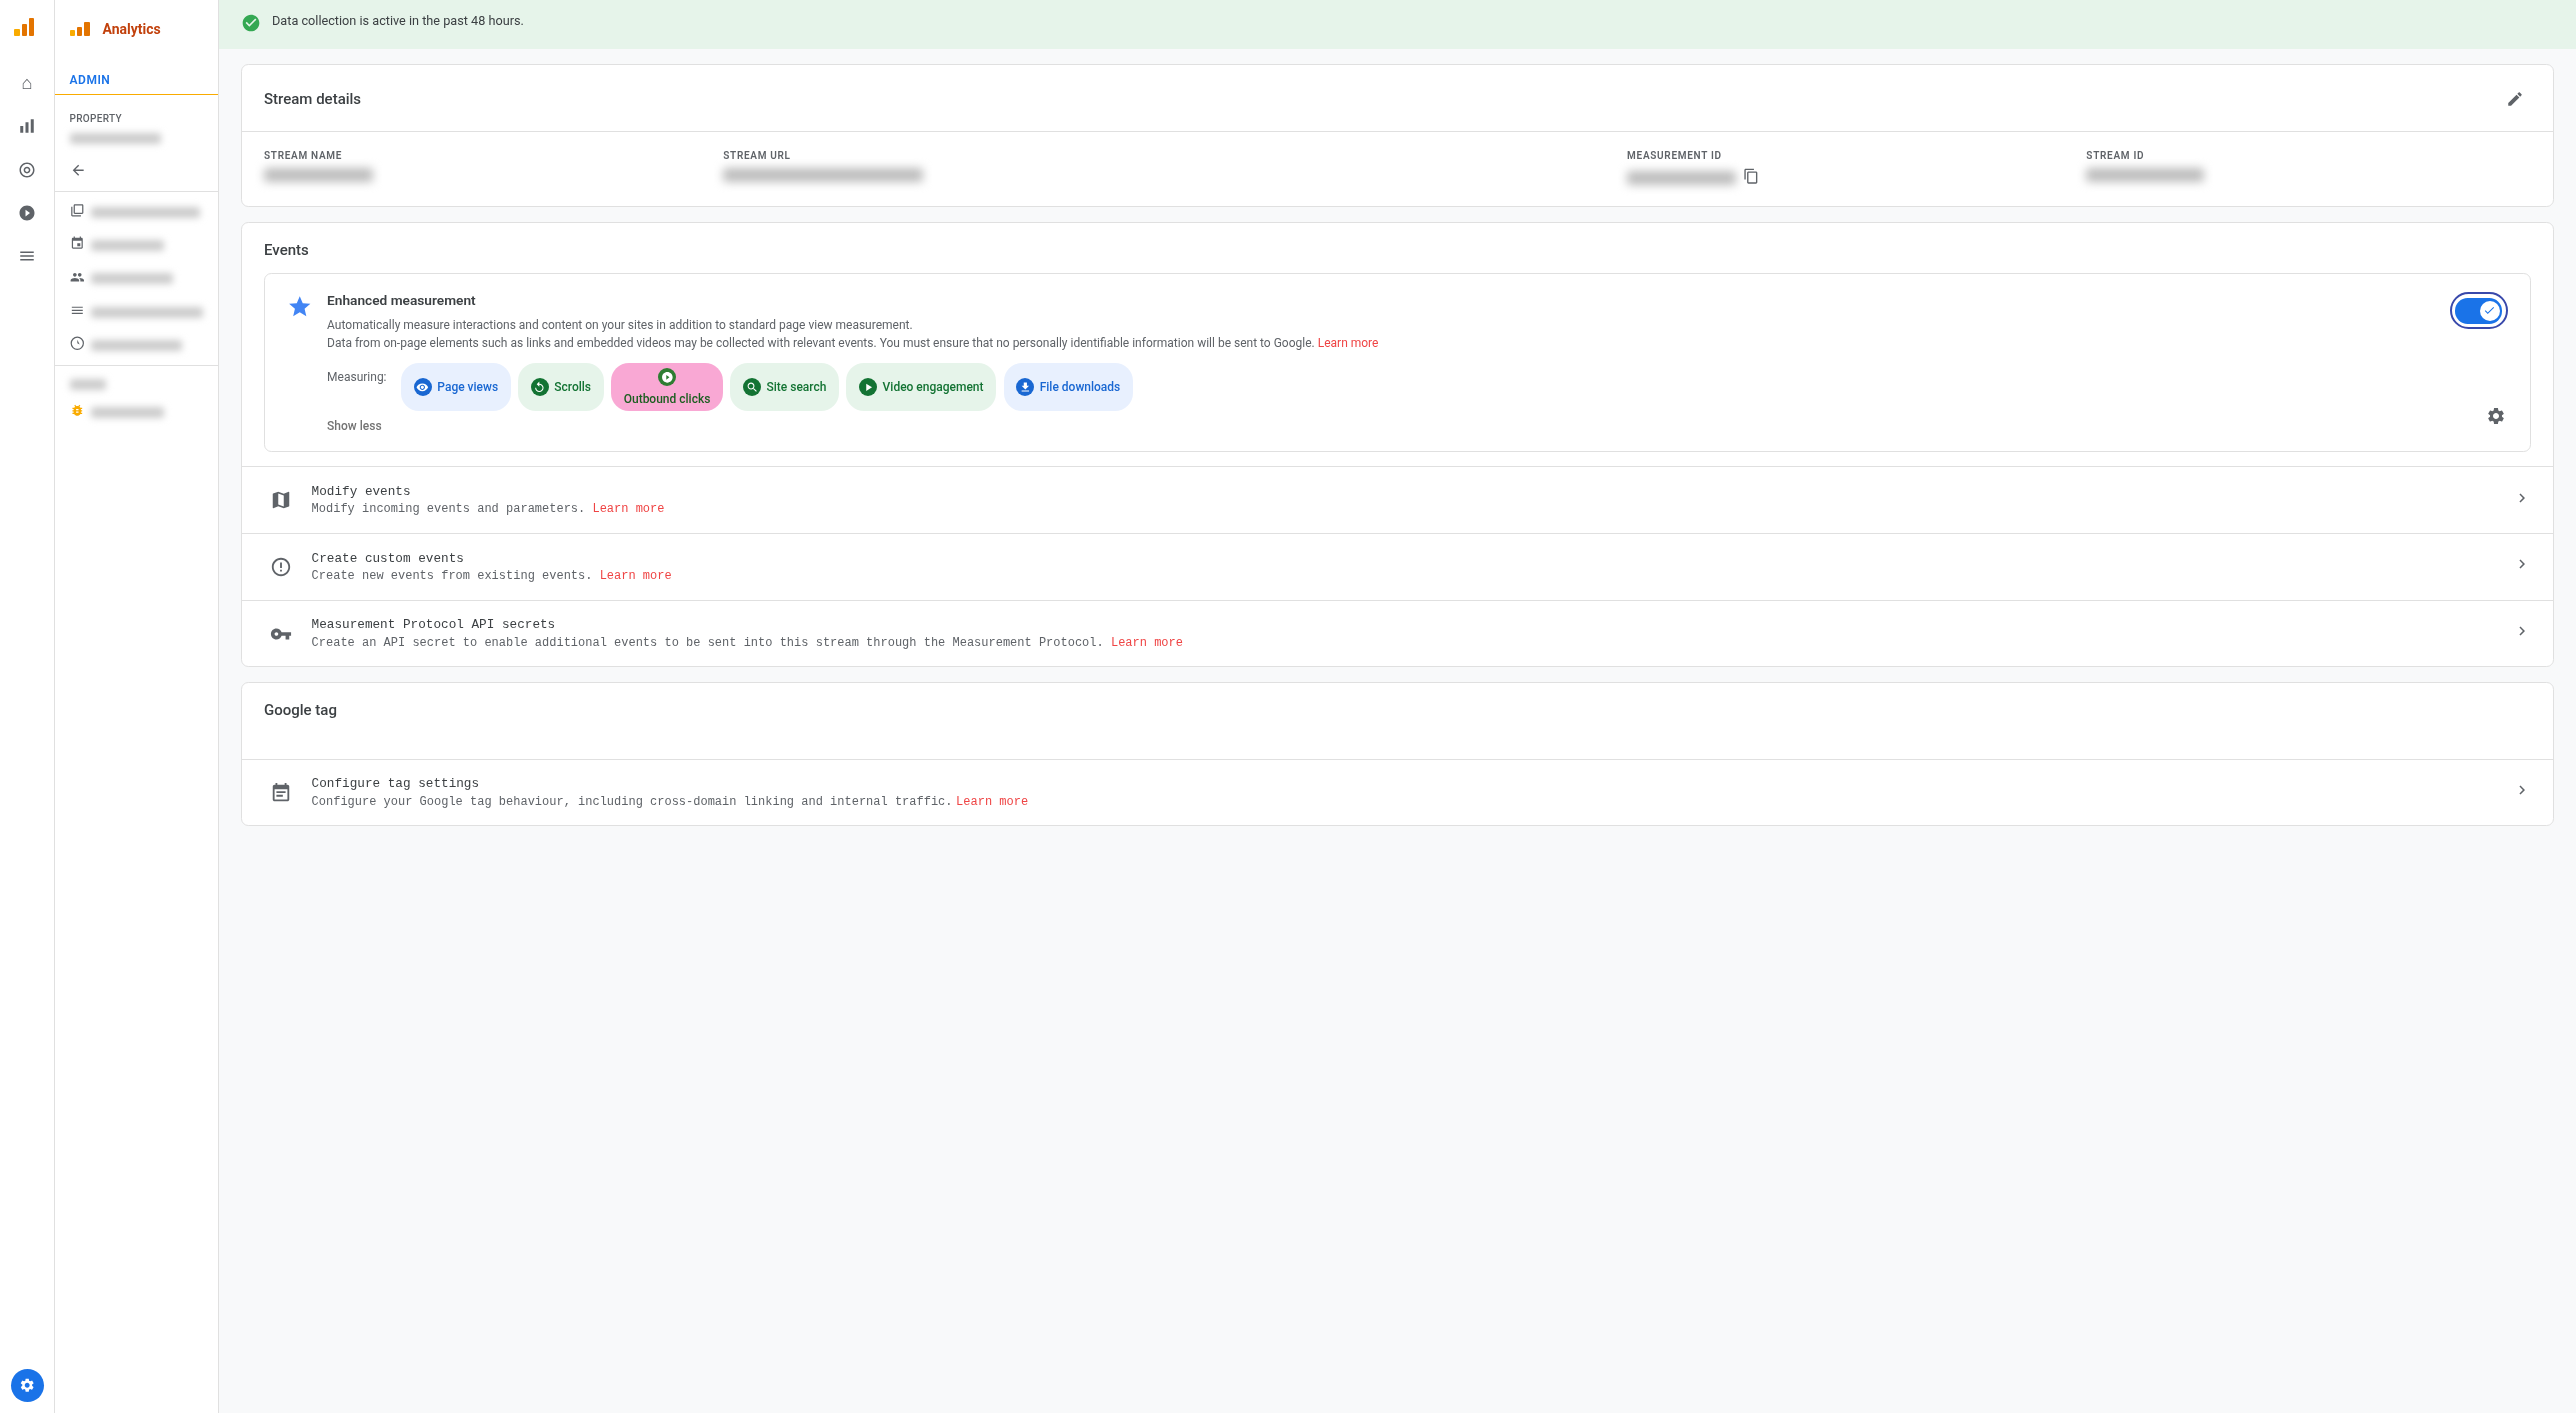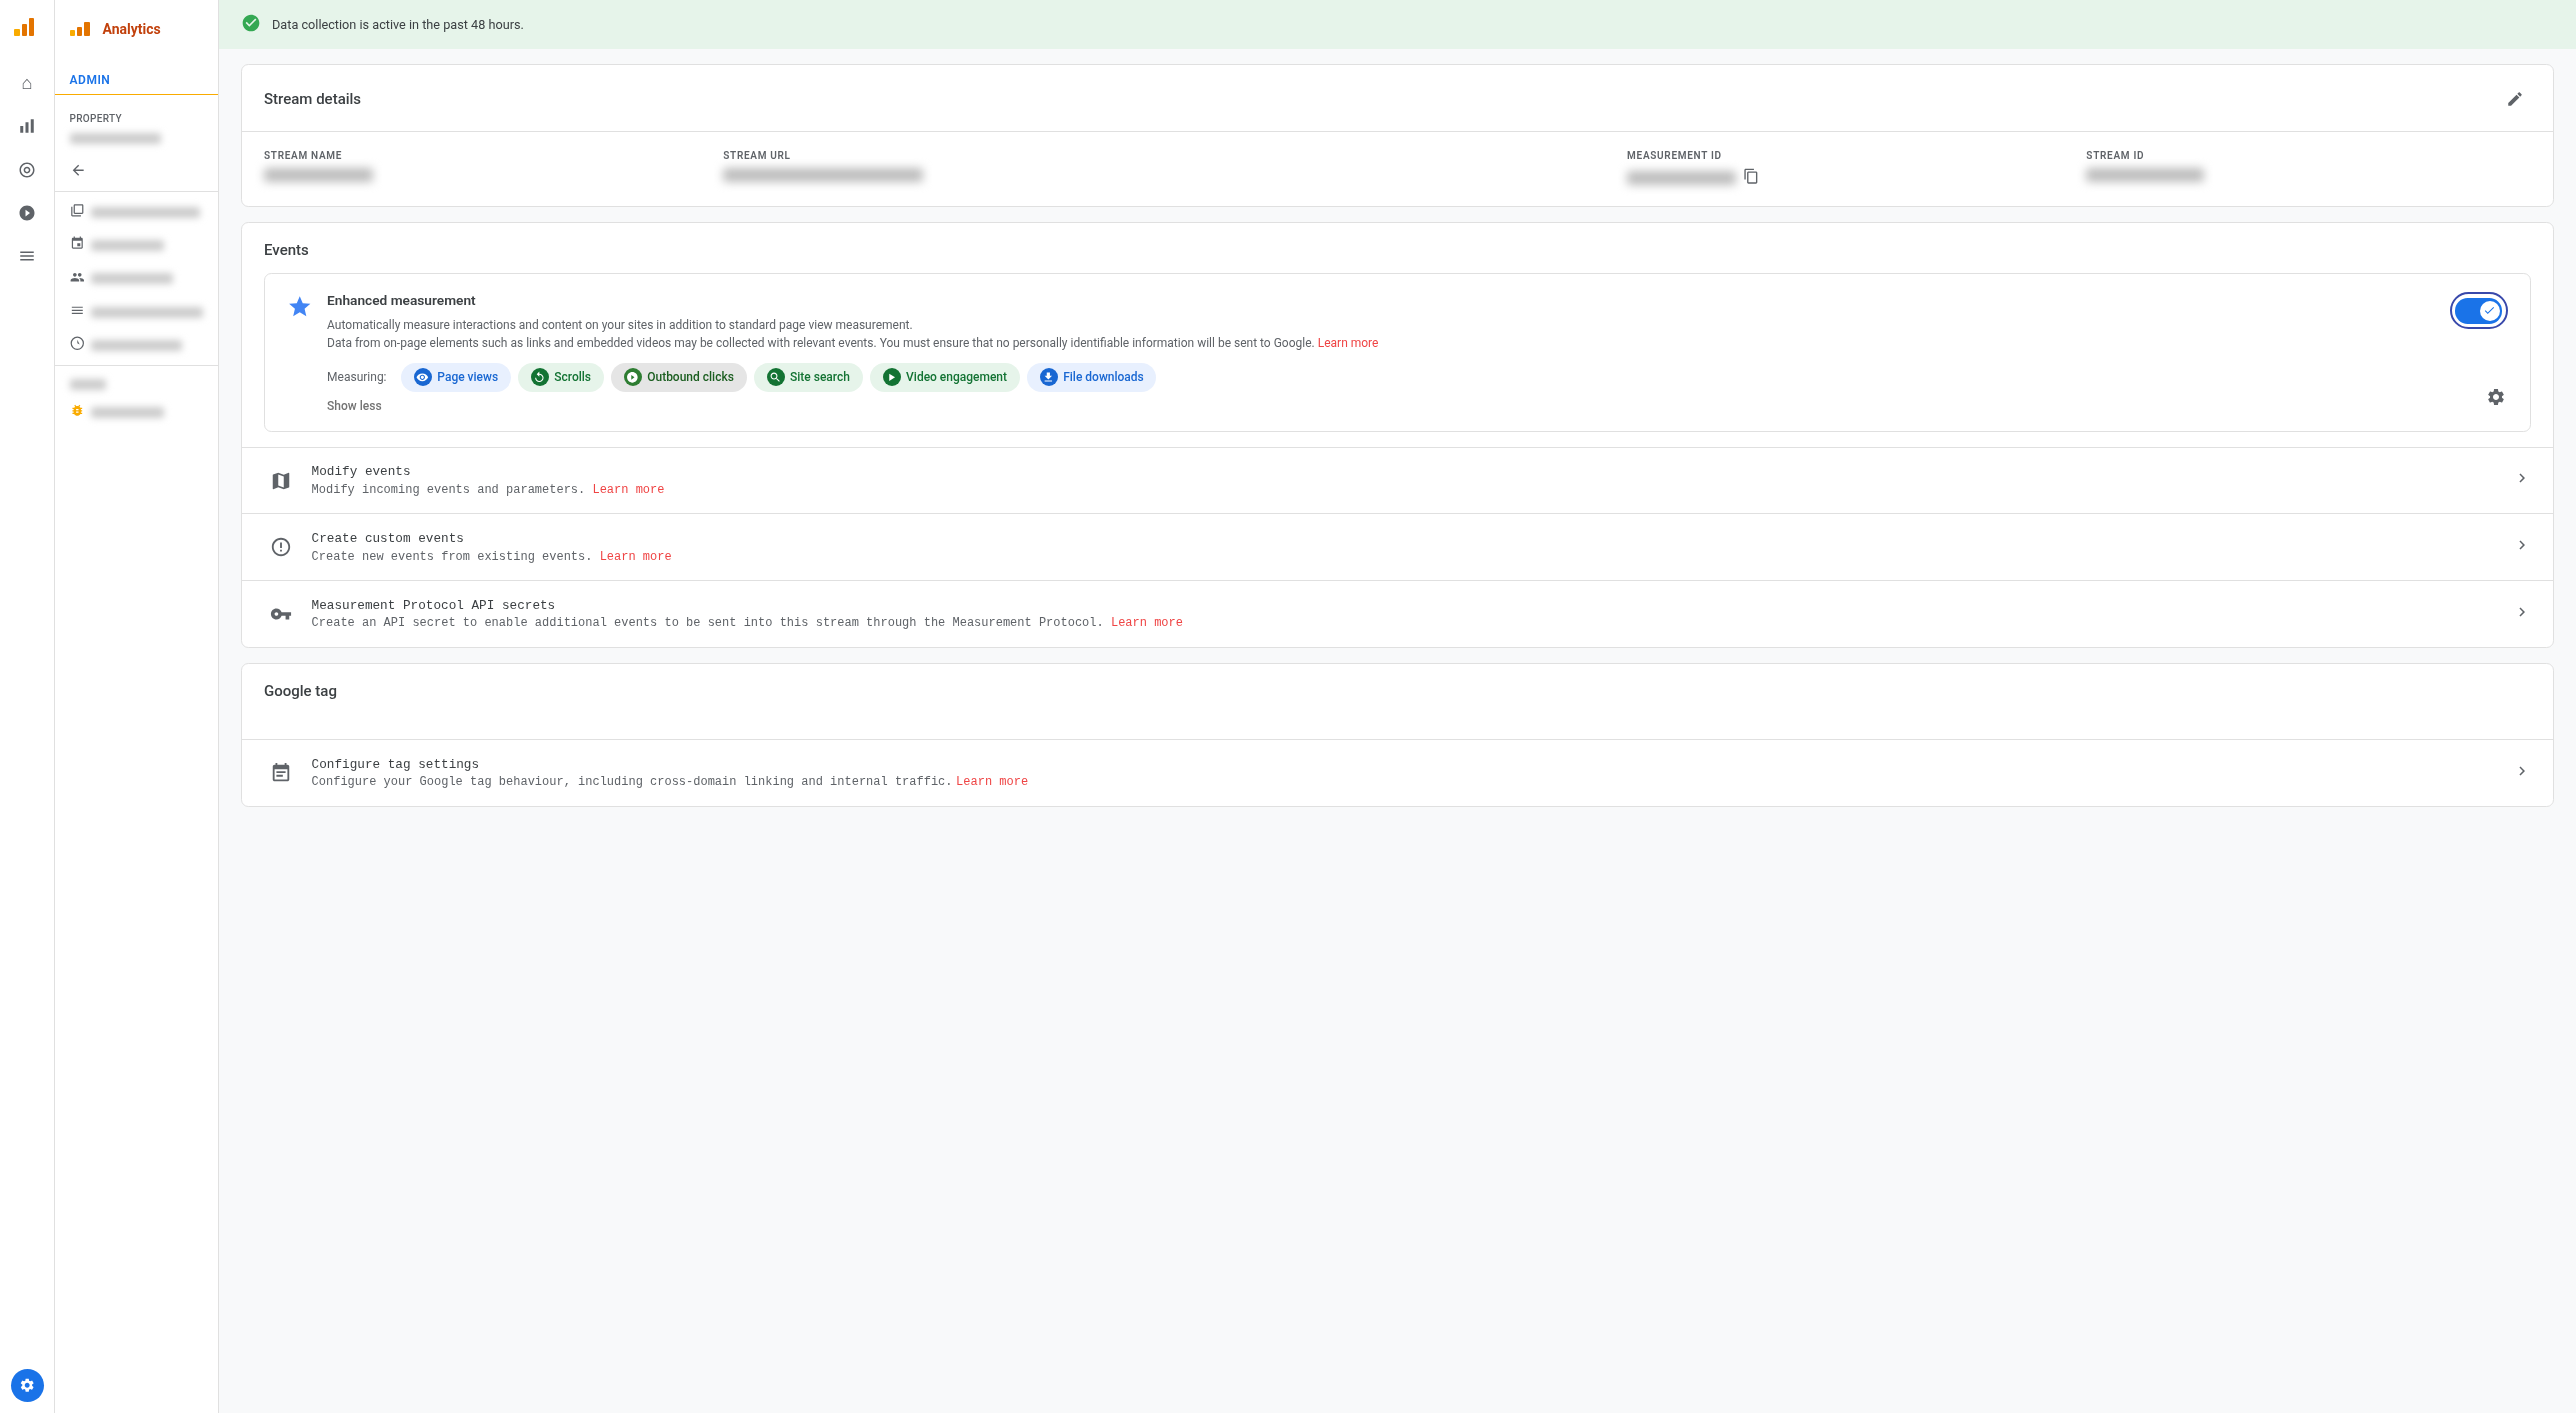--- a/index.html
+++ b/index.html
@@ -141,21 +141,20 @@
       overflow-y: auto;
       padding: 0 0 36px;
       background: #f8f9fa;
     }
 
     
     .alert-bar {
       background: #e6f4ea;
       padding: 12.7px 22px;
       display: flex;
-      align-items: center;
       gap: 11px;
       margin-bottom: 4px;
     }
     .alert-icon {
       color: #34a853;
       font-size: 18px;
       flex-shrink: 0;
     }
     .alert-text {
       font-size: 12.7px;
@@ -327,21 +326,21 @@
       display: flex;
       align-items: center;
       justify-content: center;
       font-size: 11px;
       flex-shrink: 0;
     }
     .chip-blue { background: #e8f0fe; color: #1967d2; }
     .chip-blue .chip-icon { background: #1967d2; color: white; }
     .chip-teal { background: #e6f4ea; color: #137333; }
     .chip-teal .chip-icon { background: #137333; color: white; }
-    .chip-dark-green { background: #e5e5e5; color: #1b5e20; }
+    .chip-dark-green { background: #f9a8d4; color: #1b5e20; flex-direction: column; }
     .chip-dark-green .chip-icon { background: #2e7d32; color: white; }
 
     .show-less-btn {
       color: #737373;
       font-size: 12px;
       cursor: pointer;
       font-weight: 500;
       margin-top: 7.3px;
       display: inline-block;
     }

